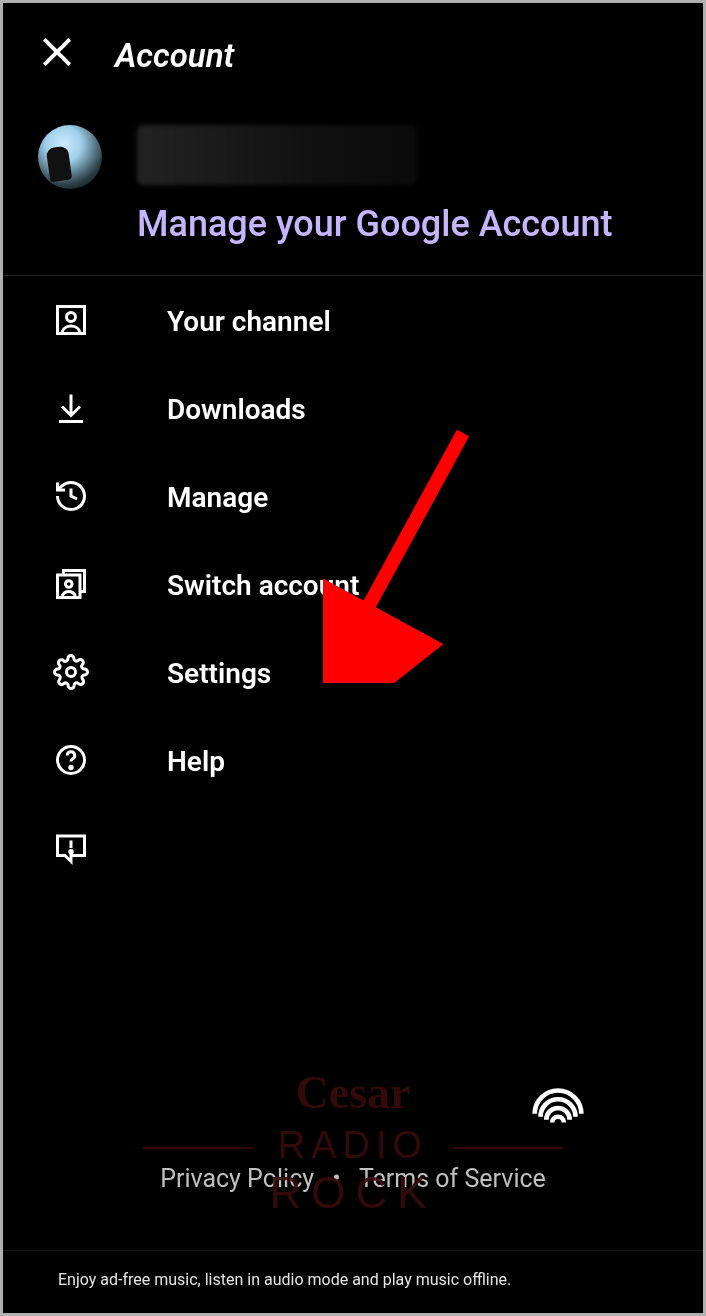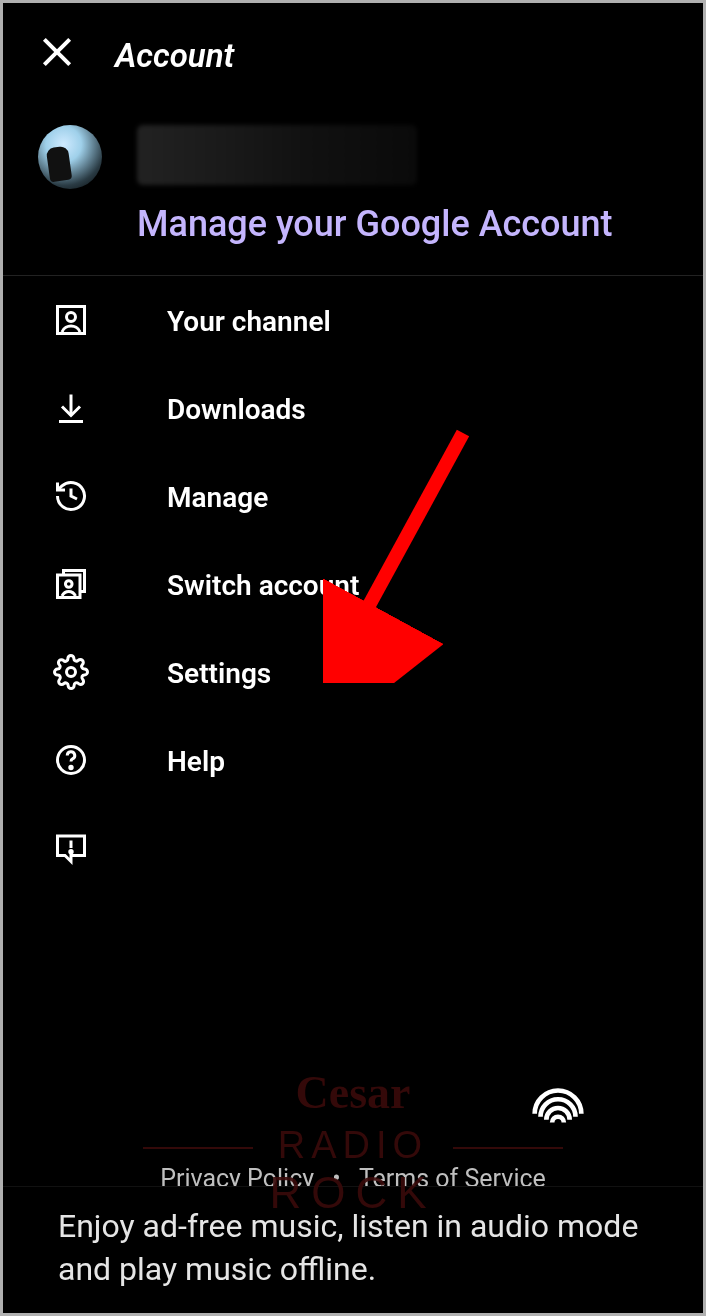--- a/index.html
+++ b/index.html
@@ -95,21 +95,21 @@
     pointer-events: none;
     z-index: 2;
   }
   .watermark svg { width: 100%; height: 100%; }
   .footer-banner {
     position: absolute;
     bottom: 0; left: 0; right: 0;
     padding: 18px 55px 22px 55px;
     background: #000;
     color: #e5e5e5;
-    font-size: 32px;
+    font-size: 16px;
     line-height: 1.35;
     border-top: 1px solid #111;
   }
   .fingerprint {
     position: absolute;
     right: 110px;
     bottom: 170px;
     width: 70px; height: 70px;
     z-index: 3;
     pointer-events: none;

